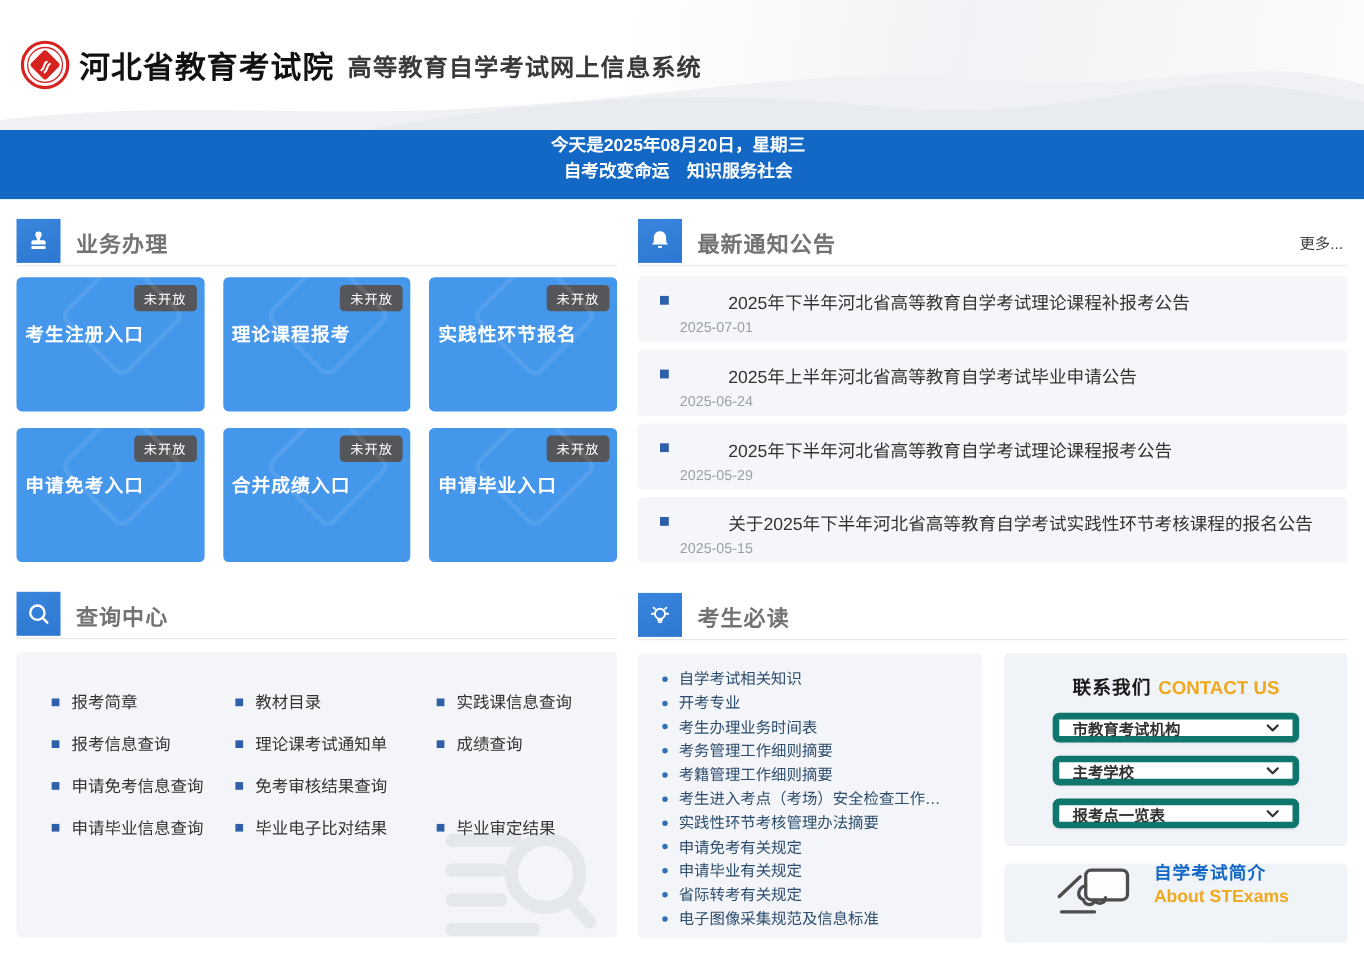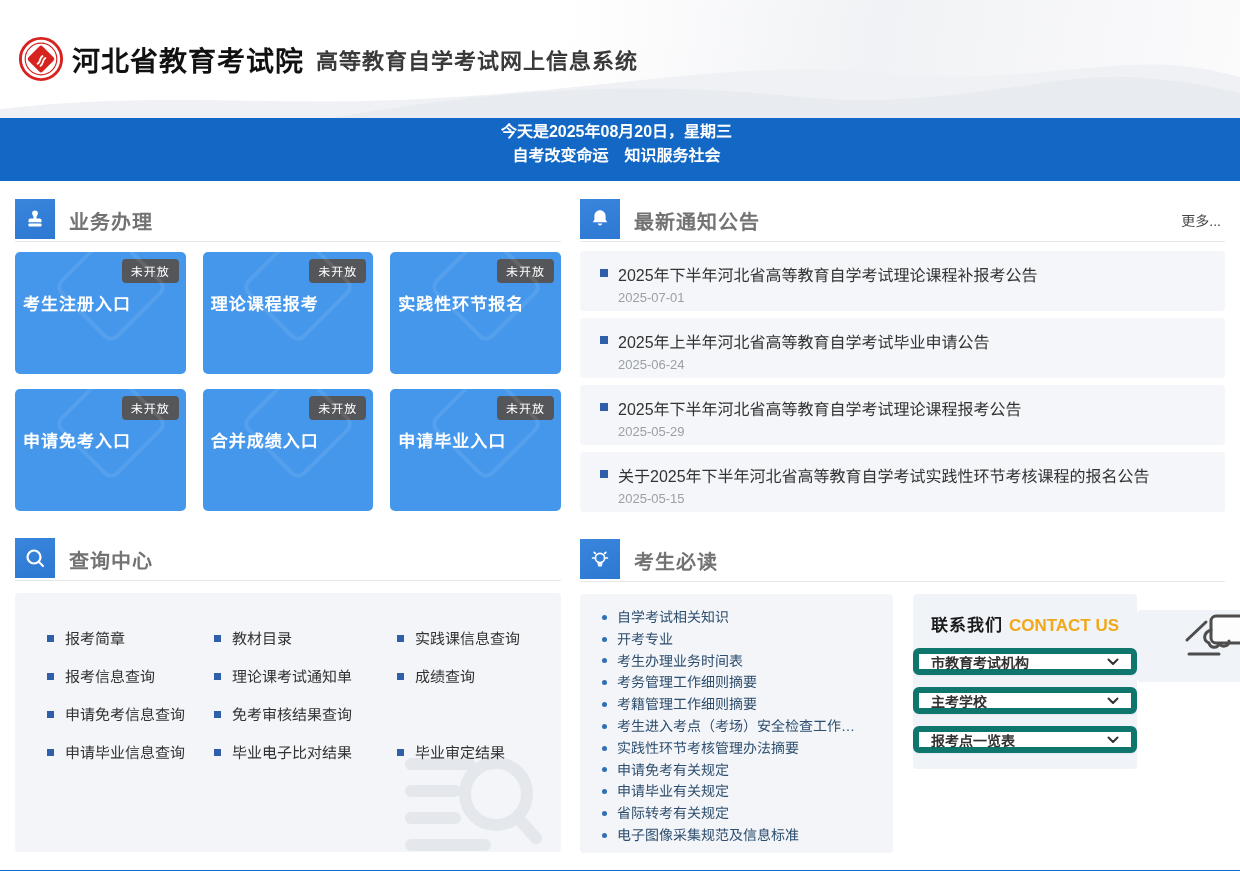--- a/index.html
+++ b/index.html
@@ -35,39 +35,39 @@
   .btn-grid { display:grid; grid-template-columns:repeat(3,1fr); gap:15px 17px; margin-top:10px; }
   .biz-btn { position:relative; height:122px; background:#4597ec; border-radius:5px; color:#fff; cursor:pointer; overflow:hidden; display:block; }
   .biz-btn::after { content:""; position:absolute; width:74px; height:74px; border:4px solid rgba(255,255,255,.09); border-radius:10px; transform:rotate(45deg); top:-6px; right:34px; }
   .biz-label { position:absolute; left:8px; top:38px; font-size:17px; font-weight:800; letter-spacing:1px; }
   .badge { position:absolute; top:7px; right:7px; background:#55565a; color:#fff; font-size:12px; padding:3px 9px 4px; border-radius:4px; letter-spacing:1px; }
 
   
   .notice-list { margin-top:9px; }
   .notice-item { background:#f4f6f9; border-radius:4px; height:60px; margin-bottom:7px; padding:11px 16px 0 20px; cursor:pointer; }
   .sq-bullet { display:inline-block; width:8px; height:8px; background:#2e5fa8; vertical-align:middle; margin-right:10px; margin-top:-3px; }
-  .notice-title { font-size:16px; color:#333; vertical-align:middle; }
+  .notice-title { font-size:16px; color:#333; vertical-align:middle;margin-left:44px; }
   .notice-date { font-size:13px; color:#9aa0a6; margin:4px 0 0 18px; }
 
   
   .query-box { position:relative; margin-top:12px; height:259px; background:#f3f5f8; border-radius:4px; padding:34px 18px 0 32px; overflow:hidden; }
   .query-grid { position:relative; z-index:1; display:grid; grid-template-columns:167px 183px 1fr; row-gap:17px; }
   .q-item { font-size:15px; color:#333; cursor:pointer; white-space:nowrap; }
   .q-item .sq-bullet { width:7px; height:7px; margin-right:11px; }
   .q-item.is-empty { cursor:default; }
   .query-watermark { position:absolute; right:14px; bottom:-8px; z-index:0; }
 
   
   .lower-right { display:flex; gap:20px; margin-top:12px; }
   .mustread-box { width:313px; height:259px; background:#f3f5f8; border-radius:4px; padding:13px 10px 0 22px; }
   .mustread-box ul { list-style:none; }
   .mustread-box li { font-size:14px; color:#2d4e6e; line-height:21.8px; cursor:pointer; white-space:nowrap; overflow:hidden; }
   .dot { display:inline-block; width:5px; height:5px; border-radius:50%; background:#2f6fb3; vertical-align:middle; margin:-2px 10px 0 0; }
 
-  .right-stack { width:312px; display:flex; flex-direction:row; }
+  .right-stack { width:312px; display:flex; flex-direction:column; }
   .contact-box { height:175px; background:#f0f3f7; border-radius:4px; padding-top:17px; }
   .contact-title { text-align:center; font-size:17px; font-weight:800; color:#1b1b1b; letter-spacing:1px; }
   .contact-title .en { color:#f0a81c; margin-left:6px; letter-spacing:0; }
   .select { width:224px; height:27px; margin:12px auto 0; background:#fff; border:6px solid #0f766e; border-radius:6px; box-shadow:0 1px 2px rgba(0,0,0,.05); display:flex; align-items:center; justify-content:space-between; padding:0 12px; font-size:14px; font-weight:700; color:#333; cursor:pointer; }
   .select:first-of-type { margin-top:15px; }
 
   .about-box { height:72px; background:#f0f3f7; border-radius:4px; margin-top:16px; display:flex; align-items:flex-start; padding-left:44px; cursor:pointer; }
   .about-icon { width:80px; height:52px; flex:0 0 auto; }
   .about-text { margin-left:12px; line-height:1.3; }
   .about-cn { color:#1268c4; font-size:16px; font-weight:800; letter-spacing:1px; }

